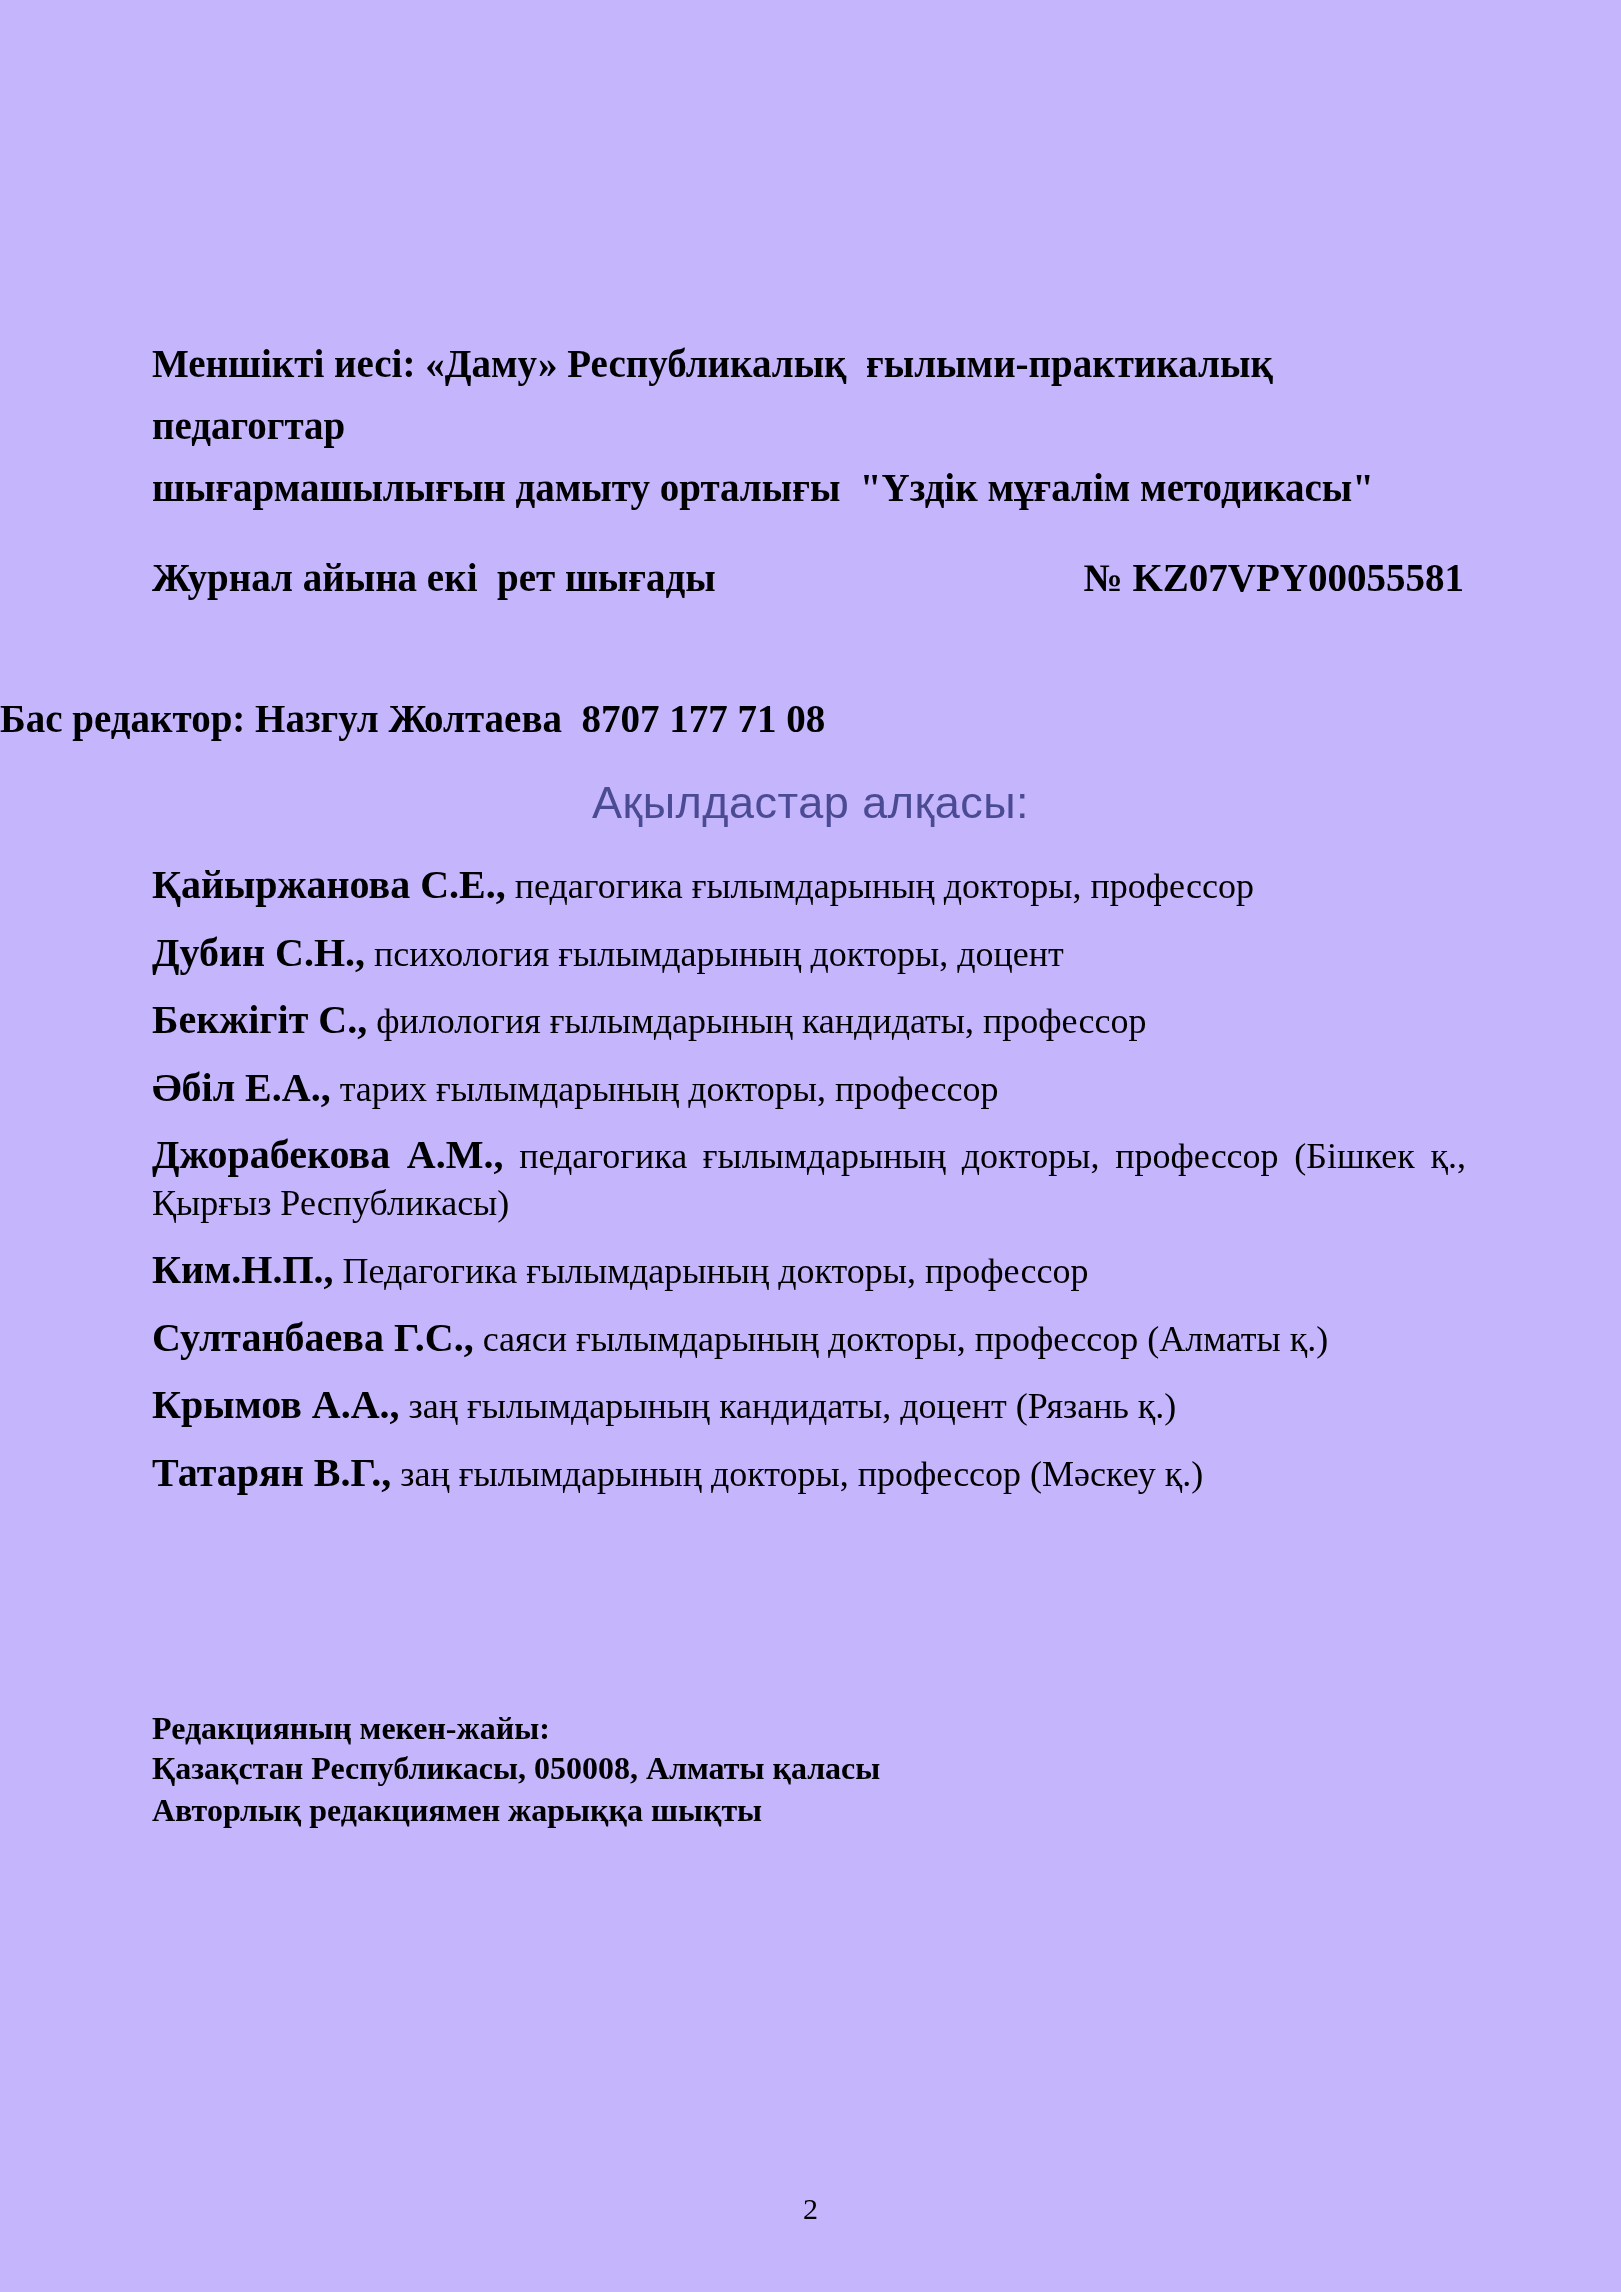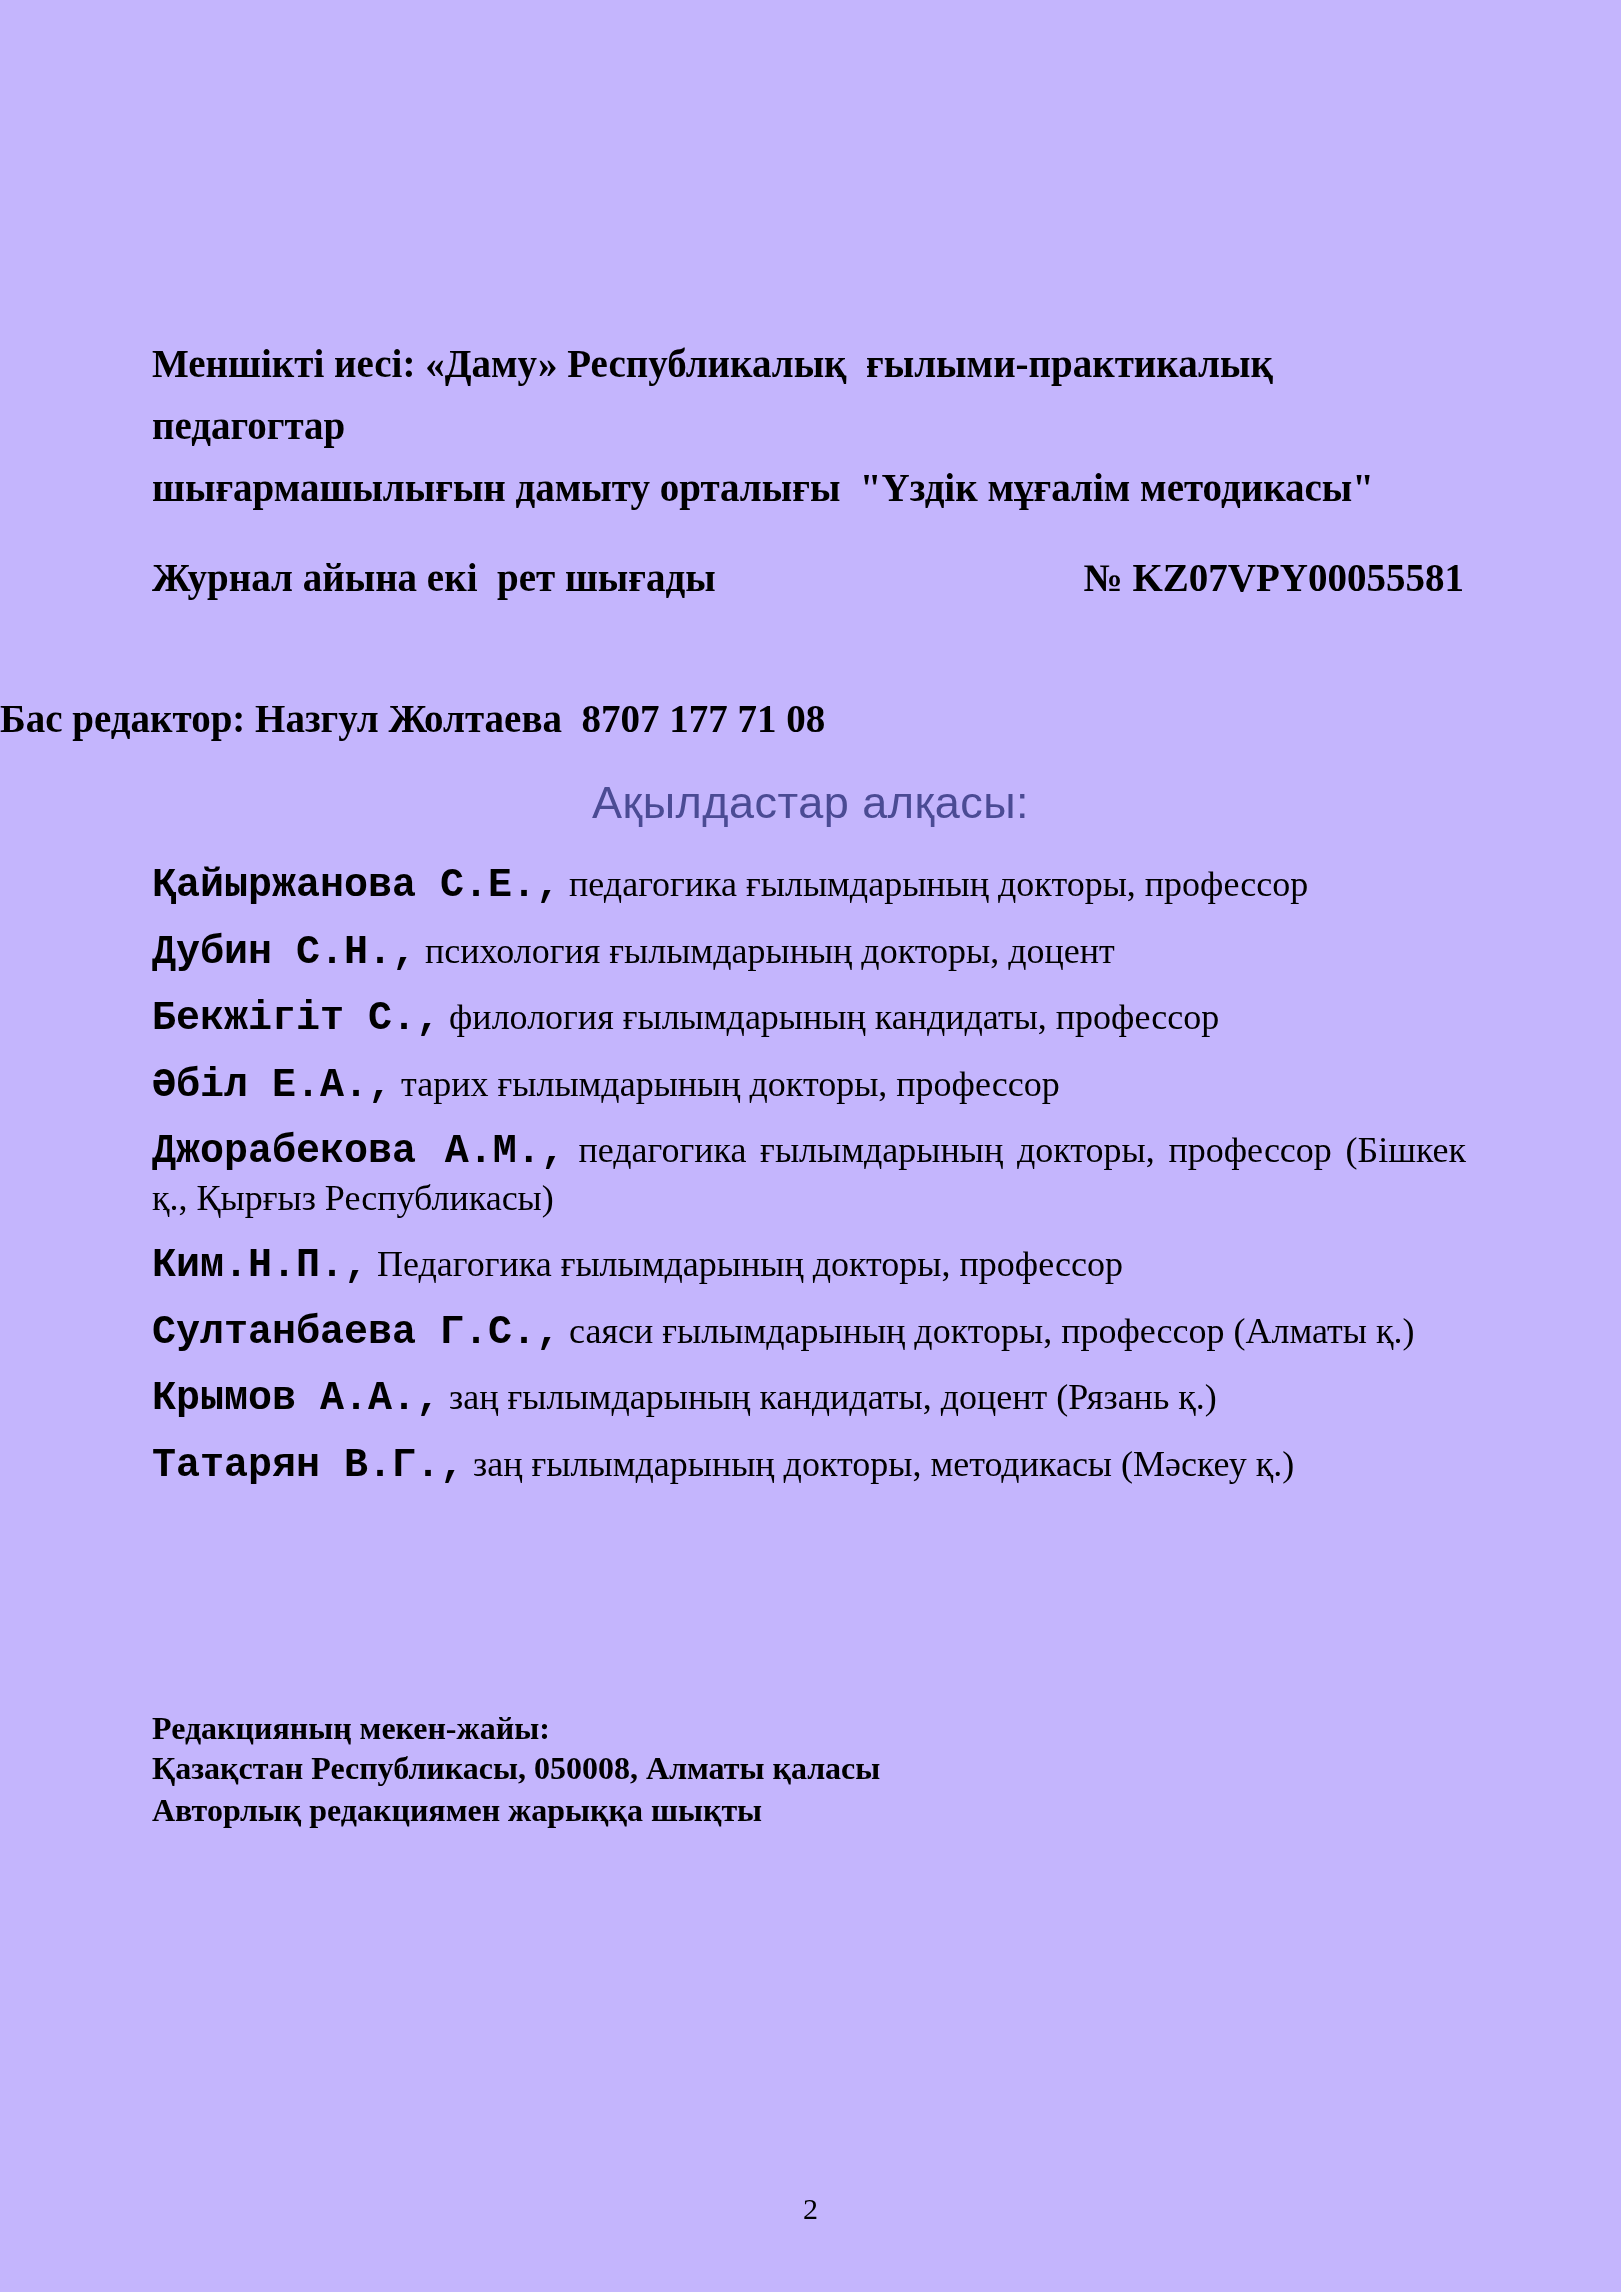--- a/index.html
+++ b/index.html
@@ -74,21 +74,20 @@
     right: 155px;
   }
   .entry {
     margin: 0 0 18.6px 0;
     font-size: 36px;
     line-height: 47px;
   }
   .entry .name {
     font-weight: bold;
     font-size: 40px;
-    font-family: Liberation Mono, monospace;
   }
   .entry.justify {
     text-align: justify;
   }
   .footer-block {
     position: absolute;
     top: 1708px;
     left: 152px;
     right: 155px;
     font-weight: bold;
@@ -128,21 +127,21 @@
 
   <div class="board-list">
     <p class="entry"><span class="name">Қайыржанова С.Е.,</span> <span class="role">педагогика ғылымдарының докторы, профессор</span></p>
     <p class="entry"><span class="name">Дубин С.Н.,</span> <span class="role">психология ғылымдарының докторы, доцент</span></p>
     <p class="entry"><span class="name">Бекжігіт С.,</span> <span class="role">филология ғылымдарының кандидаты, профессор</span></p>
     <p class="entry"><span class="name">Әбіл Е.А.,</span> <span class="role">тарих ғылымдарының докторы, профессор</span></p>
     <p class="entry justify"><span class="name">Джорабекова А.М.,</span> <span class="role">педагогика ғылымдарының докторы, профессор (Бішкек қ., Қырғыз Республикасы)</span></p>
     <p class="entry"><span class="name">Ким.Н.П.,</span> <span class="role">Педагогика ғылымдарының докторы, профессор</span></p>
     <p class="entry"><span class="name">Султанбаева Г.С.,</span> <span class="role">саяси ғылымдарының докторы, профессор (Алматы қ.)</span></p>
     <p class="entry"><span class="name">Крымов А.А.,</span> <span class="role">заң ғылымдарының кандидаты, доцент  (Рязань қ.)</span></p>
-    <p class="entry"><span class="name">Татарян В.Г.,</span> <span class="role">заң ғылымдарының докторы, методикасы (Мәскеу қ.)</span></p>
+    <p class="entry"><span class="name">Татарян В.Г.,</span> <span class="role">заң ғылымдарының докторы, профессор (Мәскеу қ.)</span></p>
   </div>
 
   <div class="footer-block">
     <div class="footer-address-label">Редакцияның мекен-жайы:</div>
     <div class="footer-address">Қазақстан Республикасы, 050008, Алматы қаласы</div>
     <div class="footer-note">Авторлық редакциямен жарыққа шықты</div>
   </div>
 
   <div class="page-number">2</div>
 

